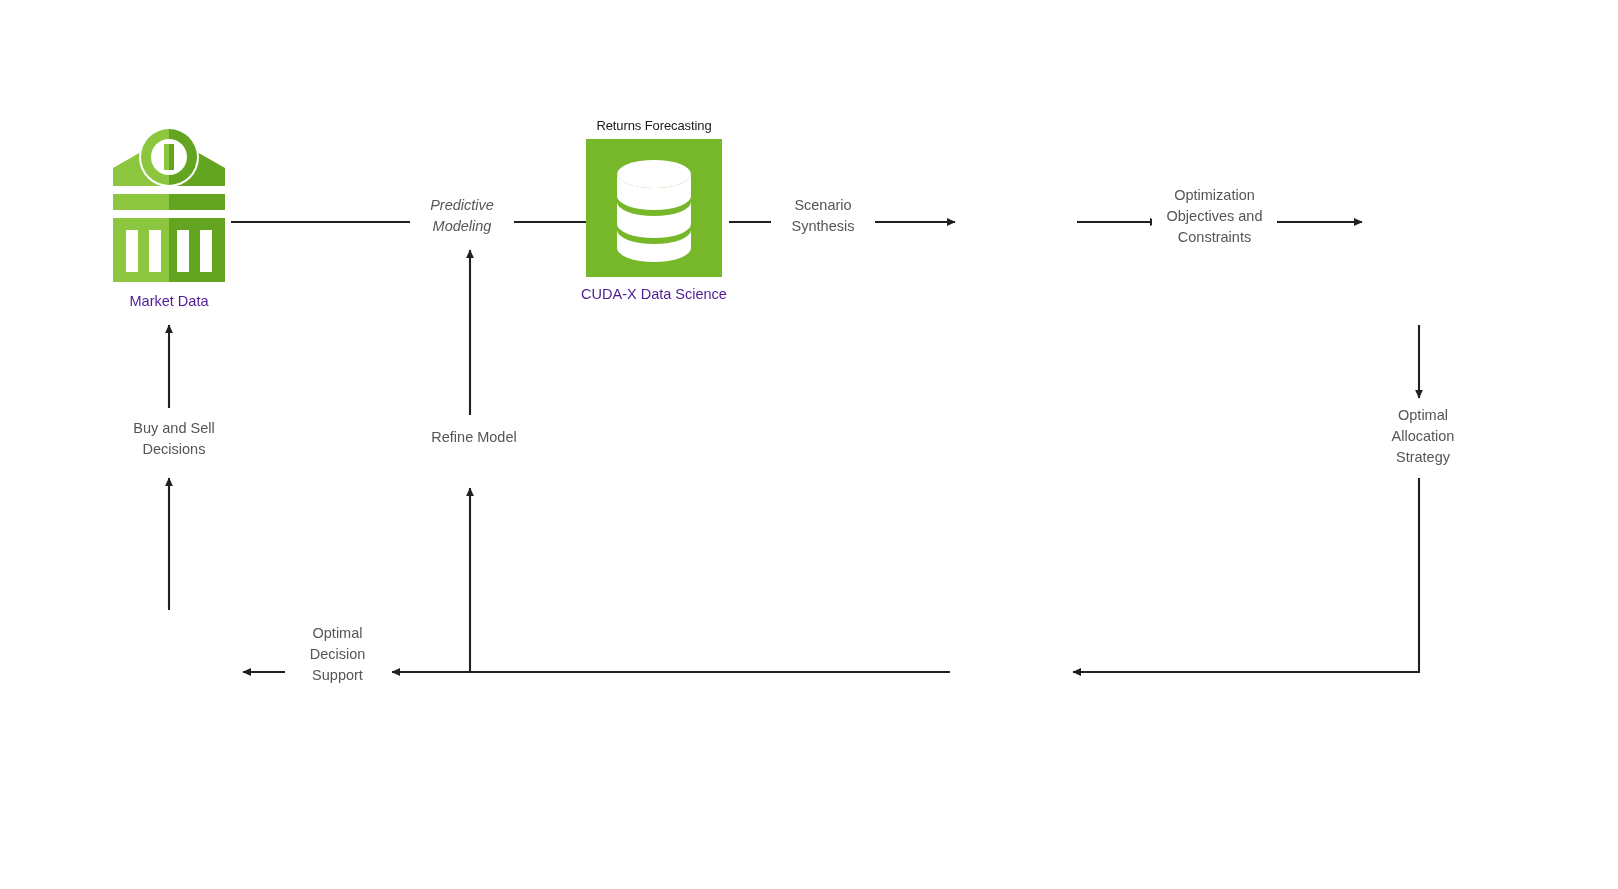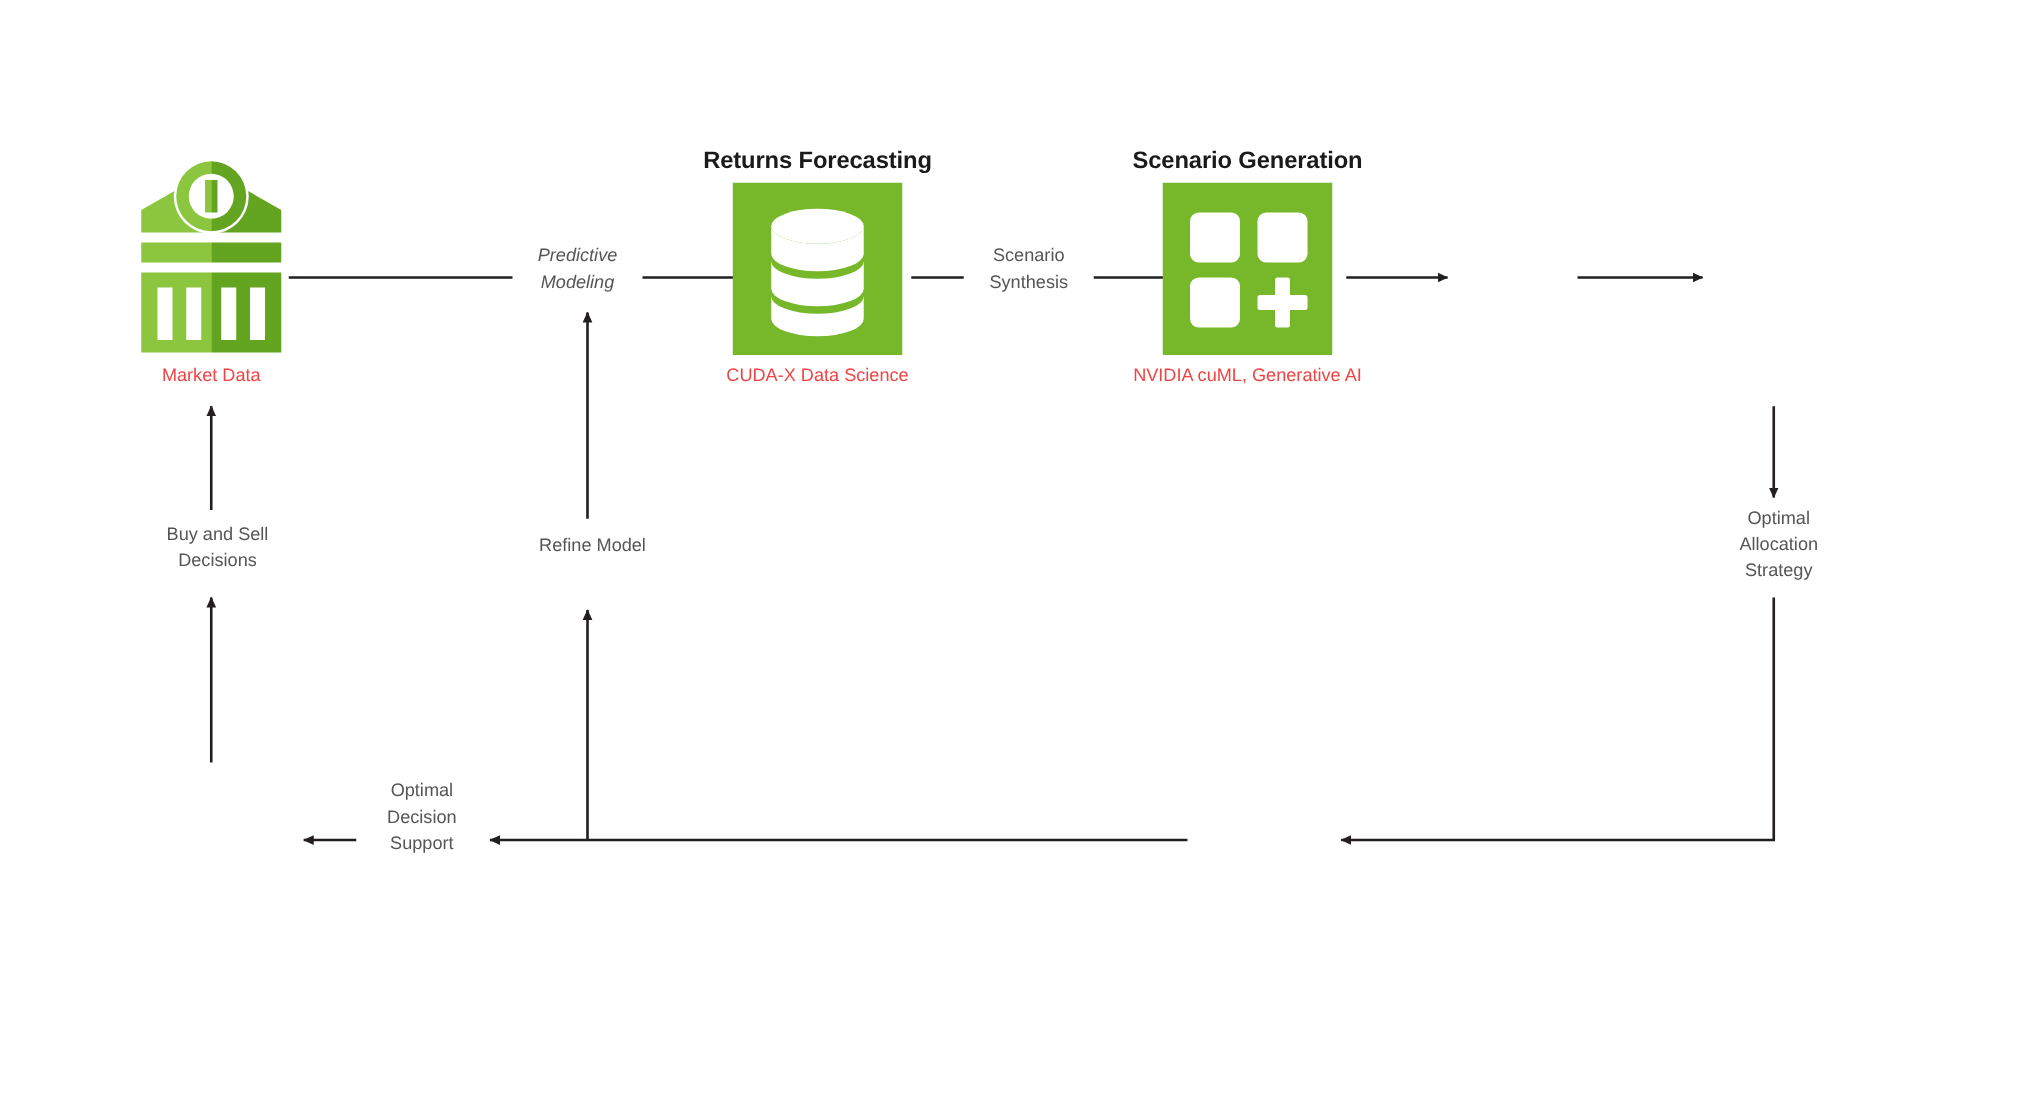--- a/index.html
+++ b/index.html
@@ -24,30 +24,30 @@
     top: 0;
     width: 1618px;
     height: 889px;
     pointer-events: none;
   }
   .node {
     position: absolute;
     text-align: center;
   }
   .node-title {
-    font-size: 19px;
-    font-weight: bold;
+    font-size: 13px;
+    font-weight: normal;
     color: #1a1a1a;
     letter-spacing: -0.1px;
     white-space: nowrap;
     margin-bottom: 6px;
   }
   .node-caption {
     font-size: 14.5px;
-    color: #ef4444;
+    color: #4c1d95;
     white-space: nowrap;
     margin-top: 9px;
   }
   .icon-wrap {
     display: flex;
     align-items: center;
     justify-content: center;
   }
   .edge-label {
     position: absolute;
@@ -151,46 +151,33 @@
           <ellipse cx="68" cy="35" rx="37" ry="14"></ellipse>
           <path d="M31,35 v22 a37,14 0 0,0 74,0 v-22 a37,14 0 0,1 -74,0 z"></path>
           <path d="M31,63 v22 a37,14 0 0,0 74,0 v-22 a37,14 0 0,1 -74,0 z"></path>
           <path d="M31,91 v18 a37,14 0 0,0 74,0 v-18 a37,14 0 0,1 -74,0 z"></path>
         </g>
       </svg>
     </div>
     <div class="node-caption">CUDA-X Data Science</div>
   </div>
 
-  <div class="node" style="left:898px; top:118px; width:200px;">
-    <div class="node-title">Scenario Generation</div>
-    <div class="icon-wrap">
-      <svg width="136" height="138" viewBox="0 0 136 138" xmlns="http://www.w3.org/2000/svg">
-        <rect x="0" y="0" width="136" height="138" fill="#76b82a"></rect>
-        <g fill="#ffffff">
-          <rect x="22" y="24" width="40" height="40" rx="7"></rect>
-          <rect x="76" y="24" width="40" height="40" rx="7"></rect>
-          <rect x="22" y="76" width="40" height="40" rx="7"></rect>
-          <rect x="90" y="76" width="12" height="40" rx="2"></rect>
-          <rect x="76" y="90" width="40" height="12" rx="2"></rect>
-        </g>
-      </svg>
-    </div>
-    <div class="node-caption">NVIDIA cuML, Generative AI</div>
-  </div>
 
 
 
 
   <div class="edge-label" style="left:410px; top:195px; width:96px;font-style:italic;">Predictive
 Modeling</div>
 
   <div class="edge-label" style="left:771px; top:195px; width:96px;">Scenario
 Synthesis</div>
 
+  <div class="edge-label" style="left:1152px; top:185px; width:117px;">Optimization
+Objectives  and
+Constraints</div>
 
   <div class="edge-label" style="left:1359px; top:405px; width:120px;">Optimal
 Allocation
 Strategy</div>
 
   <div class="edge-label" style="left:410px; top:427px; width:120px;">Refine Model</div>
 
   <div class="edge-label" style="left:285px; top:623px; width:97px;">Optimal
 Decision
 Support</div>

